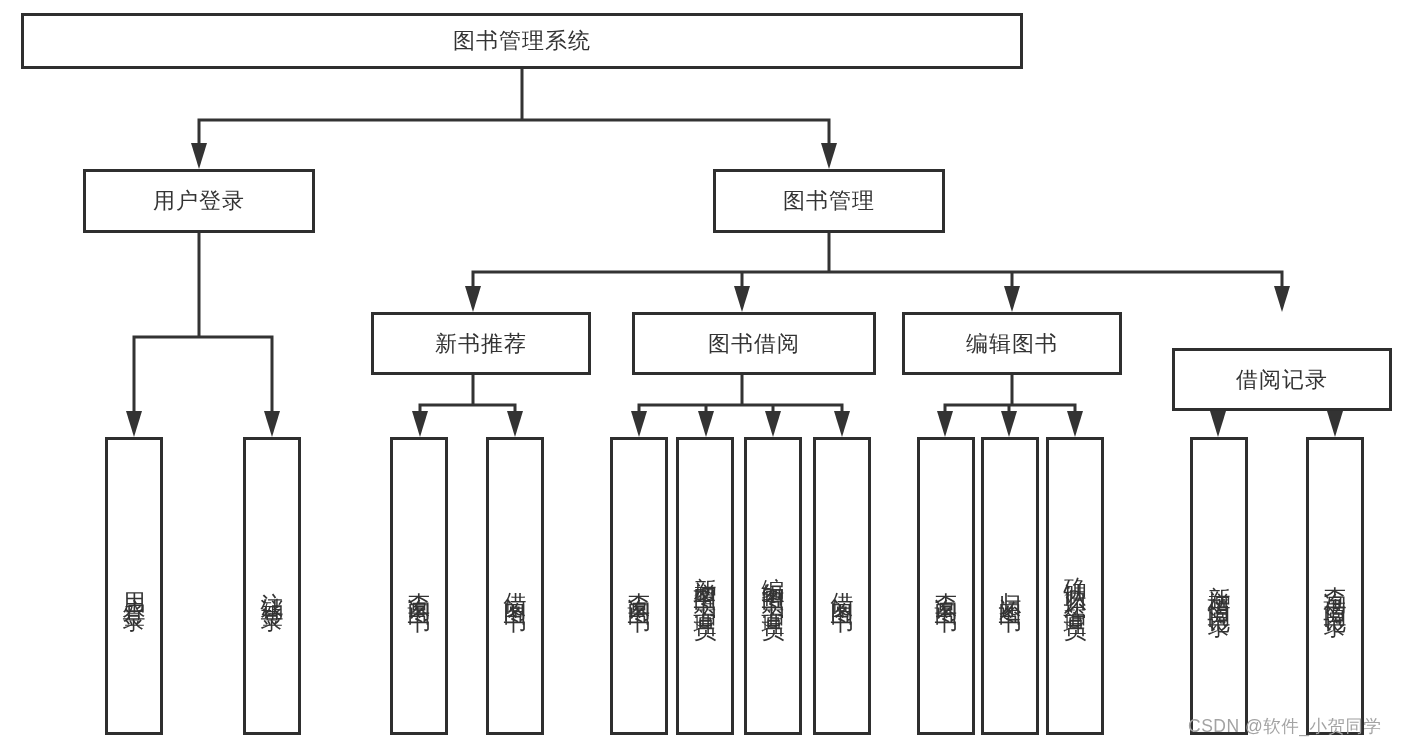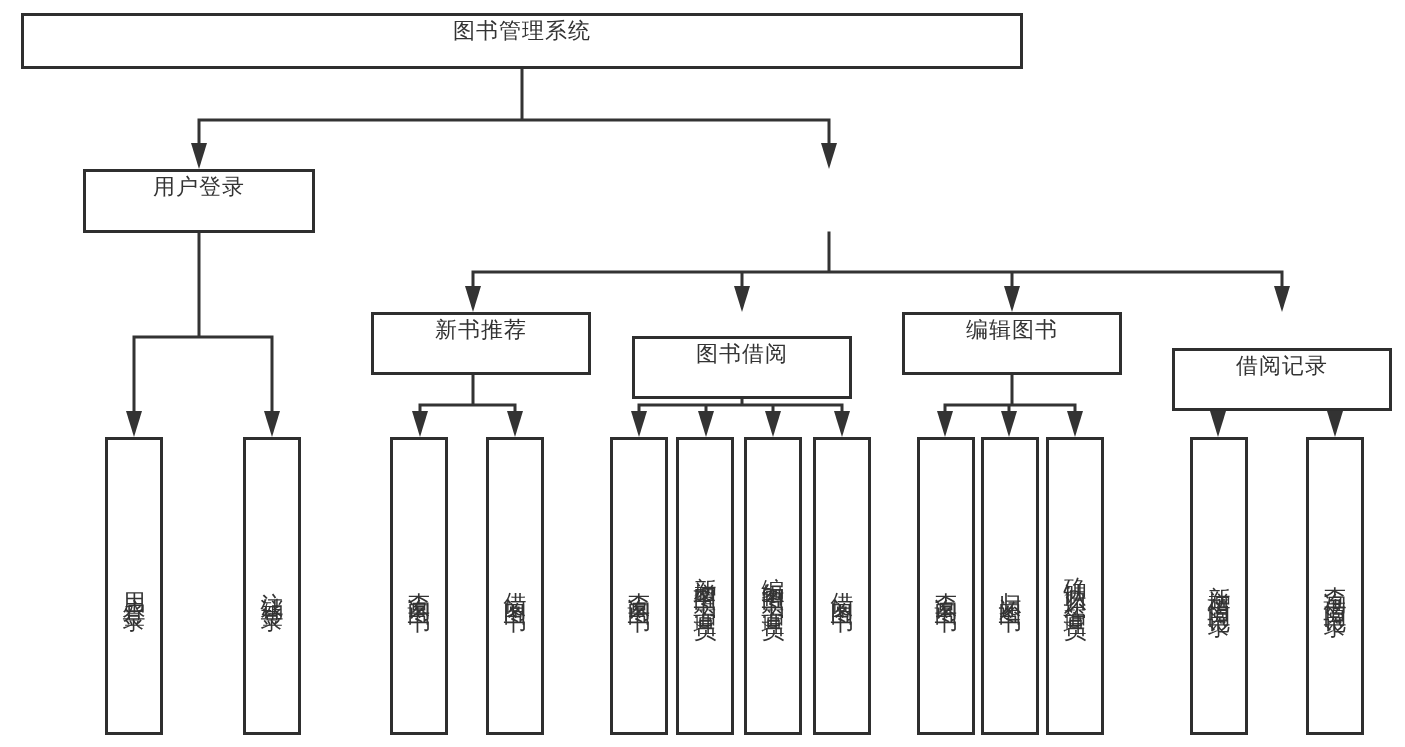--- a/index.html
+++ b/index.html
@@ -17,21 +17,21 @@
     left: 0; top: 0;
     width: 1405px; height: 747px;
     z-index: 1;
   }
   .hbox {
     position: absolute;
     box-sizing: border-box;
     border: 3px solid #2f2f2f;
     background: #ffffff;
     display: flex;
-    align-items: flex-start;
+    align-items: center;
     justify-content: center;
     font-size: 22px;
     letter-spacing: 1px;
     color: #333333;
     z-index: 2;
   }
   .vbox {
     position: absolute;
     box-sizing: border-box;
     border: 3px solid #2f2f2f;
@@ -108,25 +108,28 @@
     </g>
   </svg>
 
   <div class="hbox" style="left:21px; top:13px; width:1002px; height:56px;">
     <span>图书管理系统</span>
   </div>
 
   <div class="hbox" style="left:83px; top:169px; width:232px; height:64px;">
     <span>用户登录</span>
   </div>
+  <div class="hbox" style="left:713px; top:169px; width:232px; height:64px;">
+    <span>图书管理</span>
+  </div>
 
   <div class="hbox" style="left:371px; top:312px; width:220px; height:63px;">
     <span>新书推荐</span>
   </div>
-  <div class="hbox" style="left:632px; top:312px; width:220px; height:63px;margin-top:24px;">
+  <div class="hbox" style="left:632px; top:312px; width:244px; height:63px;">
     <span>图书借阅</span>
   </div>
   <div class="hbox" style="left:902px; top:312px; width:220px; height:63px;">
     <span>编辑图书</span>
   </div>
   <div class="hbox" style="left:1172px; top:312px; width:220px; height:63px;margin-top:36px;">
     <span>借阅记录</span>
   </div>
 
   <div class="vbox" style="left:105px;">
@@ -166,14 +169,15 @@
     <span class="vtext">确认归还（管理员）</span>
   </div>
 
   <div class="vbox" style="left:1190px;">
     <span class="vtext">新增借阅记录</span>
   </div>
   <div class="vbox" style="left:1306px;">
     <span class="vtext">查询借阅记录</span>
   </div>
 
+  <div class="watermark">CSDN @软件_小贺同学</div>
 
 </div>
 
 </body></html>

